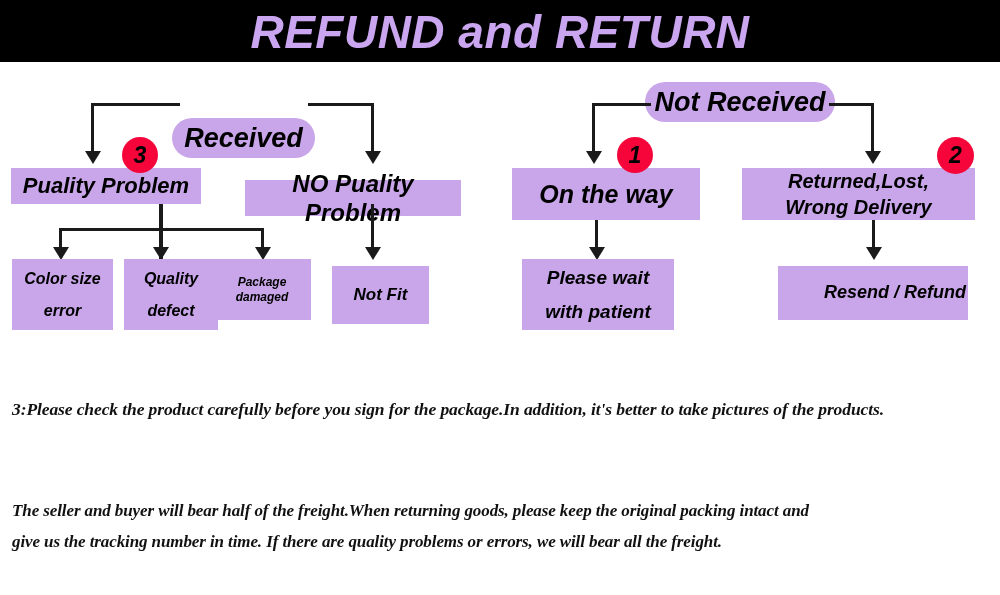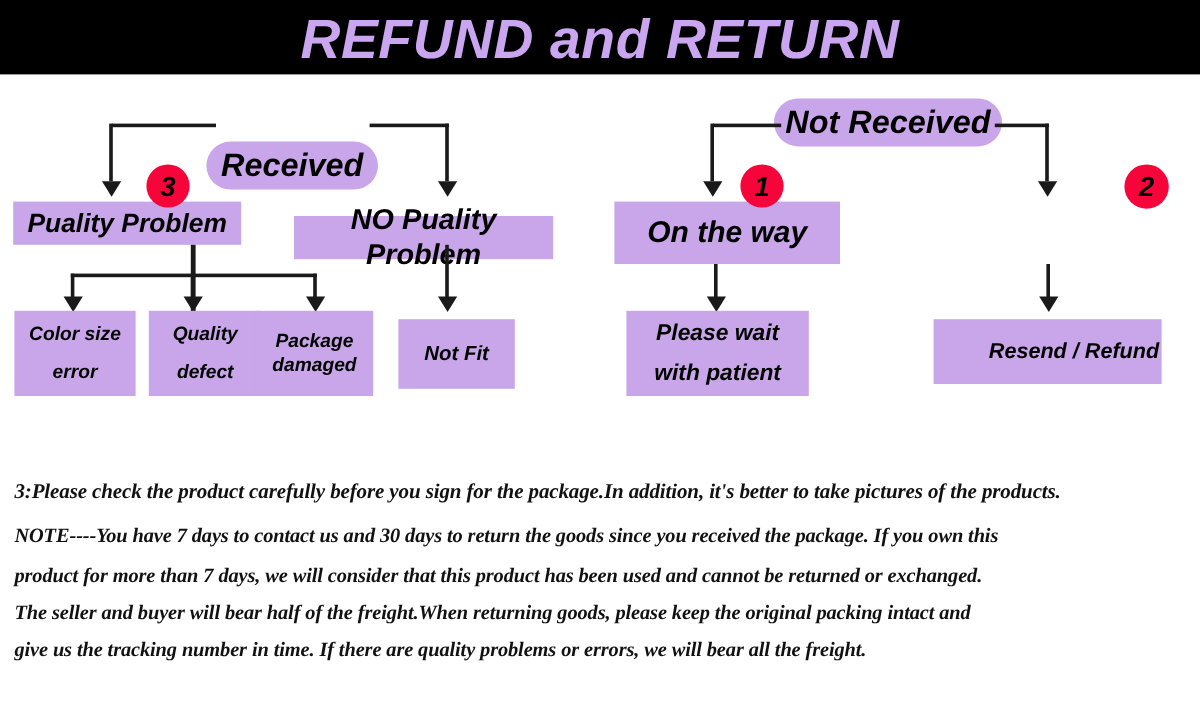--- a/index.html
+++ b/index.html
@@ -156,56 +156,58 @@
   <div class="node" style="left:12px; top:259px; width:101px; height:71px; font-size:16px; flex-direction:column; gap:12px;">
     <span class="l2">Color size</span>
     <span class="l2">error</span>
   </div>
 
   <div class="node" style="left:124px; top:259px; width:94px; height:71px; font-size:16px; flex-direction:column; gap:12px;">
     <span class="l2">Quality</span>
     <span class="l2">defect</span>
   </div>
 
-  <div class="node" style="left:213px; top:259px; width:98px; height:71px; font-size:16px; flex-direction:column; gap:0;">
+  <div class="node" style="left:213px; top:259px; width:98px; height:61px; font-size:12px; flex-direction:column; gap:0;">
     <span class="l2">Package</span>
     <span class="l2">damaged</span>
   </div>
 
   <div class="node" style="left:332px; top:266px; width:97px; height:58px; font-size:17px;">Not Fit</div>
 
   <div class="node pill" style="left:645px; top:82px; width:190px; height:40px; font-size:27px;">Not Received</div>
 
   <div class="hline" style="left:594px; top:103px; width:57px;"></div>
   <div class="vline" style="left:592px; top:103px; height:48px;"></div>
   <div class="arrowhead" style="left:586px; top:151px;"></div>
 
   <div class="hline" style="left:829px; top:103px; width:45px;"></div>
   <div class="vline" style="left:871px; top:103px; height:48px;"></div>
   <div class="arrowhead" style="left:865px; top:151px;"></div>
 
   <div class="node" style="left:512px; top:168px; width:188px; height:52px; font-size:25px;">On the way</div>
 
+  <div class="node" style="left:742px; top:168px; width:233px; height:52px; font-size:20px; flex-direction:column; gap:1px;">
+    <span class="l2">Returned,Lost,</span>
+    <span class="l2">Wrong Delivery</span>
+  </div>
 
   <div class="badge" style="left:617px; top:137px; width:36px; height:36px;">1</div>
   <div class="badge" style="left:937px; top:137px; width:37px; height:37px;">2</div>
 
   <div class="vline" style="left:595px; top:220px; height:34px;"></div>
   <div class="arrowhead" style="left:589px; top:247px;"></div>
 
   <div class="vline" style="left:872px; top:220px; height:34px;"></div>
   <div class="arrowhead" style="left:866px; top:247px;"></div>
 
   <div class="node" style="left:522px; top:259px; width:152px; height:71px; font-size:19px; flex-direction:column; gap:11px;">
     <span class="l2">Please wait</span>
     <span class="l2">with patient</span>
   </div>
 
   <div class="node" style="left:778px; top:266px; width:190px; height:54px; font-size:18px;padding-left:44px;">Resend / Refund</div>
 
   <div class="note-line" style="left:12px; top:399px;">3:Please check the product carefully before you sign for the package.In addition, it's better to take pictures of the products.</div>
 
-  <div class="para-line" style="left:12px; top:437px;">NOTE----You have 7 days to contact us and 30 days to return the goods since you received the package. If you own this</div>
-  <div class="para-line" style="left:12px; top:470px;">product for more than 7 days, we will consider that this product has been used and cannot be returned or exchanged.</div>
   <div class="para-line" style="left:12px; top:501px;">The seller and buyer will bear half of the freight.When returning goods, please keep the original packing intact and</div>
   <div class="para-line" style="left:12px; top:532px;">give us the tracking number in time. If there are quality problems or errors, we will bear all the freight.</div>
 
 </div>
 
 </body></html>

